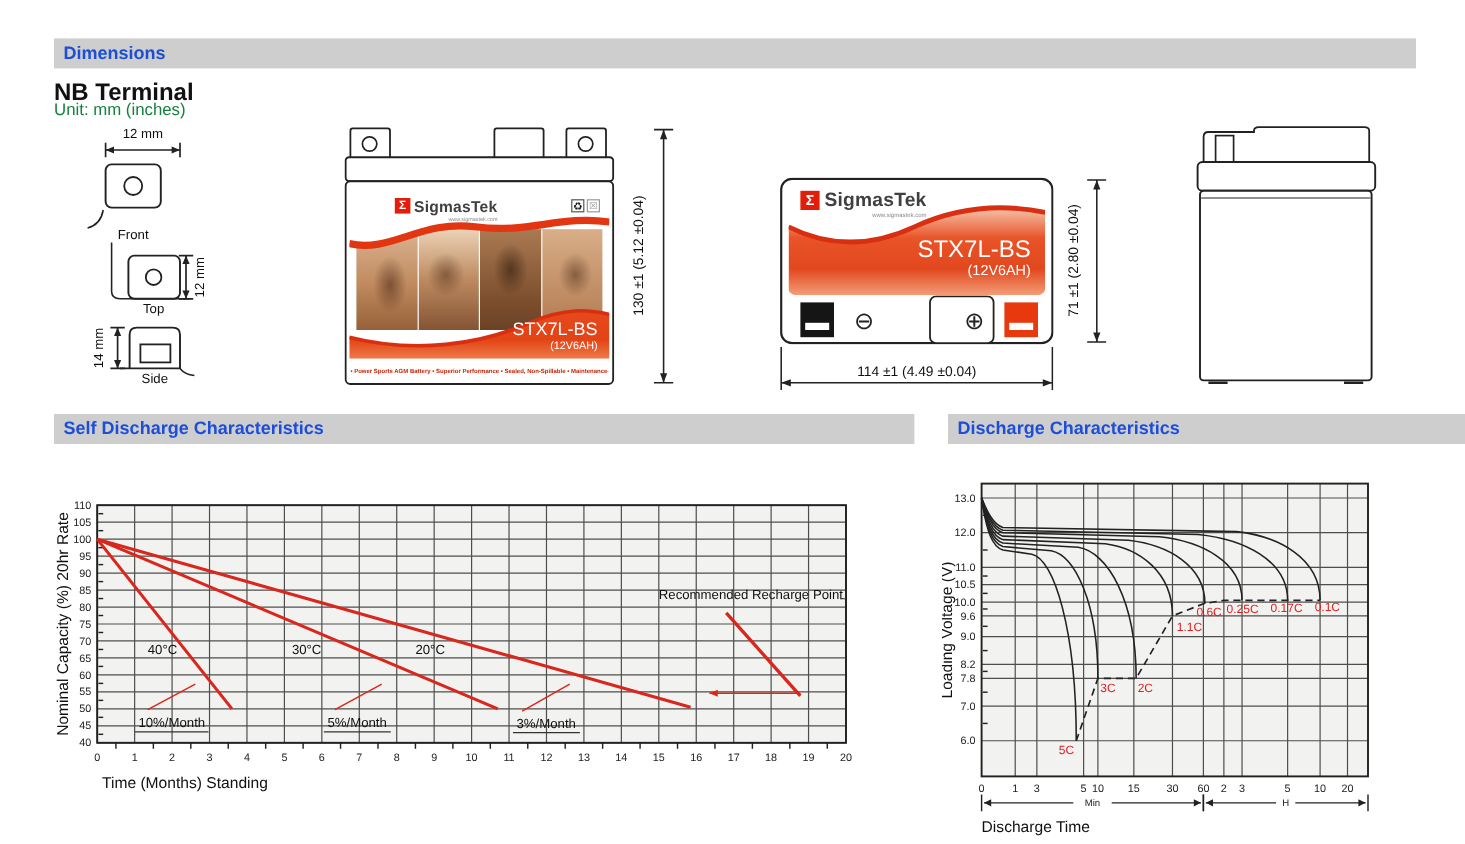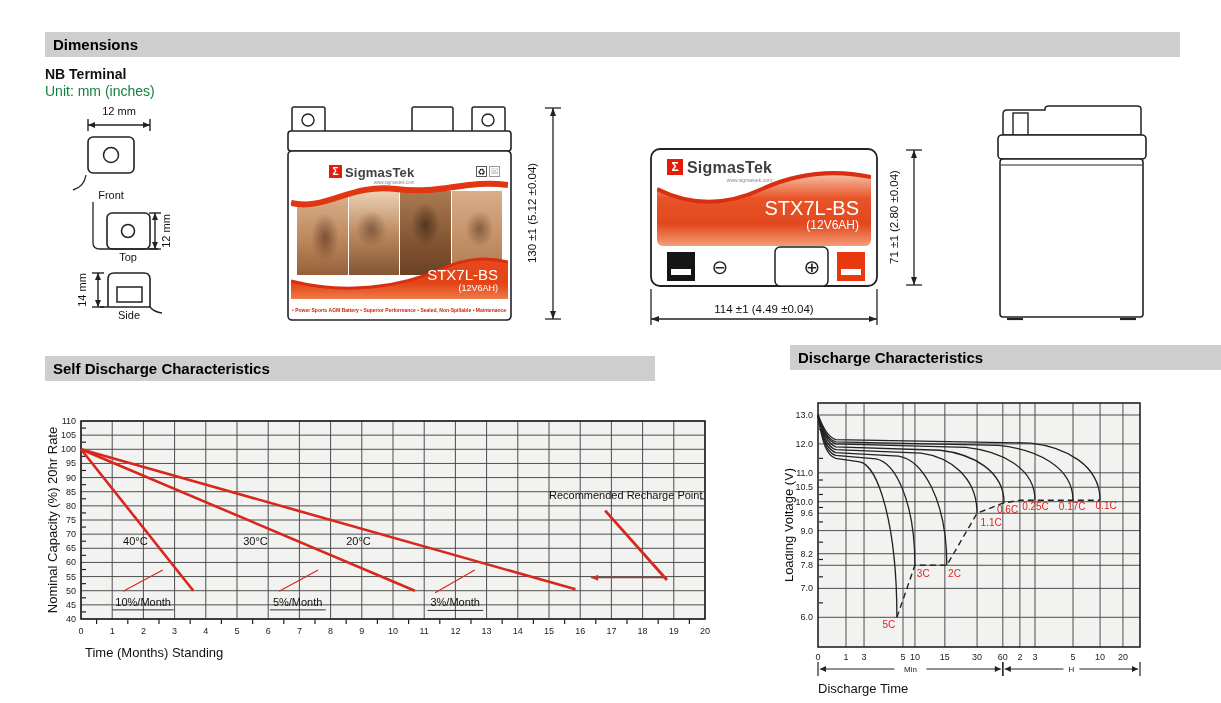--- a/index.html
+++ b/index.html
@@ -1,21 +1,21 @@
 <!DOCTYPE html>
 <html><head>
 <meta charset="utf-8">
 <style>
   * { margin:0; padding:0; box-sizing:border-box; }
   body { background:#fff; font-family:"Liberation Sans", sans-serif; }
   #page { position:relative; width:1221px; height:703px; background:#fff; overflow:hidden; }
   .abs { position:absolute; }
   .hdr-bar { background:#cecece; height:25px; line-height:25px; padding-left:8px;
-             font-weight:bold; font-size:15px; color:#000000; }
-  .nb-head { font-weight:bold; font-size:14px; color:#111; }
+             font-weight:bold; font-size:15px; color:#1d4ed8; }
+  .nb-head { font-weight:bold; font-size:20px; color:#111; }
   .unit-note { font-size:14px; color:#15803d; }
   svg text { font-family:"Liberation Sans", sans-serif; }
   .batt-label { overflow:hidden; background:#fff; }
   .lbl-photo { flex:1; position:relative; }
   .lbl-model { font-weight:normal; color:#fff; text-align:right; line-height:1.1; }
   .lbl-stripe { background:#fff; color:#cf2408; font-weight:bold; white-space:nowrap;
                 text-align:center; overflow:hidden; }
   .logo-row { display:flex; align-items:flex-start; }
   .sigma-box { background:#e21e0a; color:#fff; font-weight:bold; display:flex;
                align-items:center; justify-content:center; }
@@ -202,21 +202,21 @@
   <svg class="abs" style="left:995px; top:105px;" width="155" height="218" viewBox="0 0 155 218">
     <path d="M 8,30 L 8,9 Q 8,5 12,5 L 50,5 L 50,4 Q 50,1 54,1 L 142,1 Q 146,1 146,4 L 146,30 Z" fill="#fff" stroke="#222" stroke-width="1.5"></path>
     <rect x="18" y="8" width="15" height="22" fill="#fff" stroke="#222" stroke-width="1.4"></rect>
     <rect x="3" y="30" width="148" height="24" rx="4" fill="#fff" stroke="#222" stroke-width="1.6"></rect>
     <rect x="5" y="54" width="143" height="158" rx="3" fill="#fff" stroke="#222" stroke-width="1.6"></rect>
     <line x1="6" y1="60" x2="147" y2="60" stroke="#222" stroke-width="1"></line>
     <line x1="12" y1="214" x2="28" y2="214" stroke="#222" stroke-width="2.2"></line>
     <line x1="125" y1="214" x2="141" y2="214" stroke="#222" stroke-width="2.2"></line>
   </svg>
 
-  <div class="abs hdr-bar" style="left:45px; top:356px; width:610px;">
+  <div class="abs hdr-bar" style="left:45px; top:345px; width:717px;">
     <span>Self Discharge Characteristics</span>
   </div>
   <div class="abs hdr-bar" style="left:790px; top:345px; width:466px;">
     <span>Discharge Characteristics</span>
   </div>
 
   <svg id="self-chart" class="abs" style="left:45px; top:393px;" width="717" height="290" viewBox="0 0 717 290">
       <rect x="36" y="28" width="624" height="198" fill="#f2f2f0"></rect>
       <g stroke="#4e4e4e" stroke-width="1">
         <line x1="36" y1="28" x2="36" y2="226"></line>

